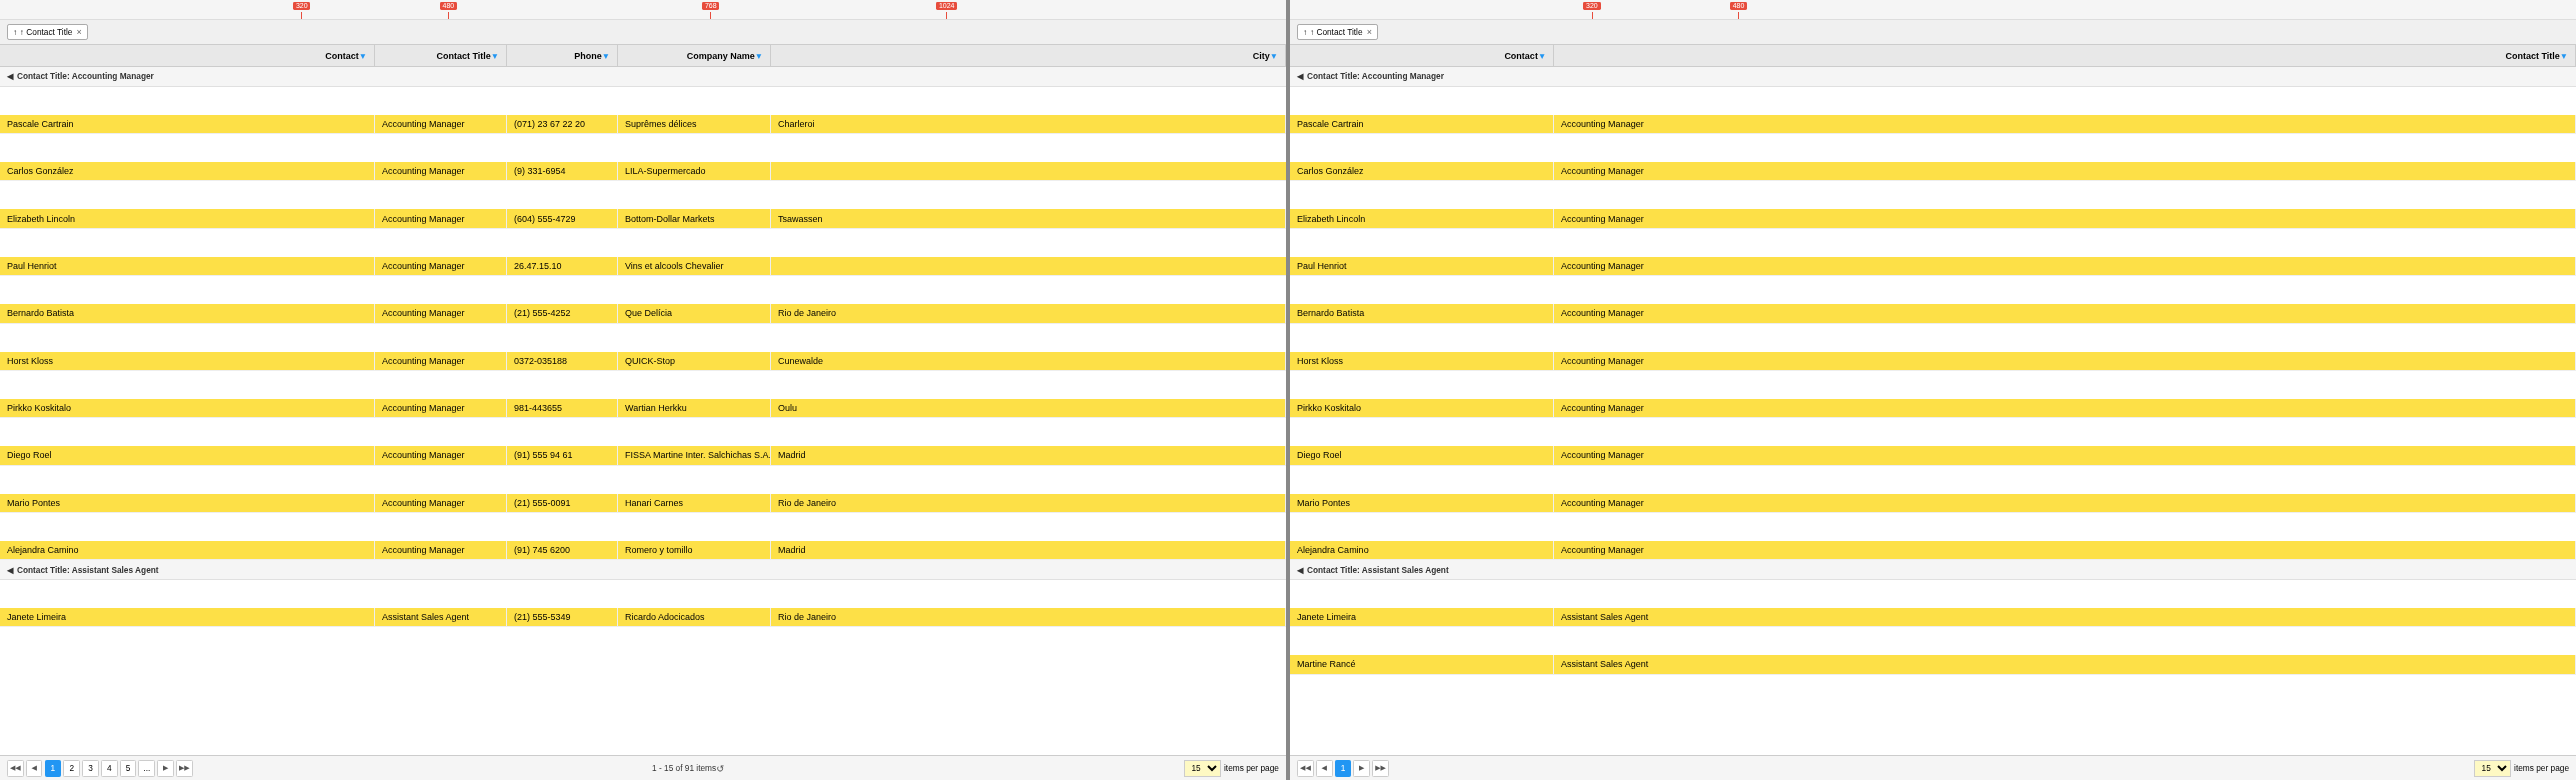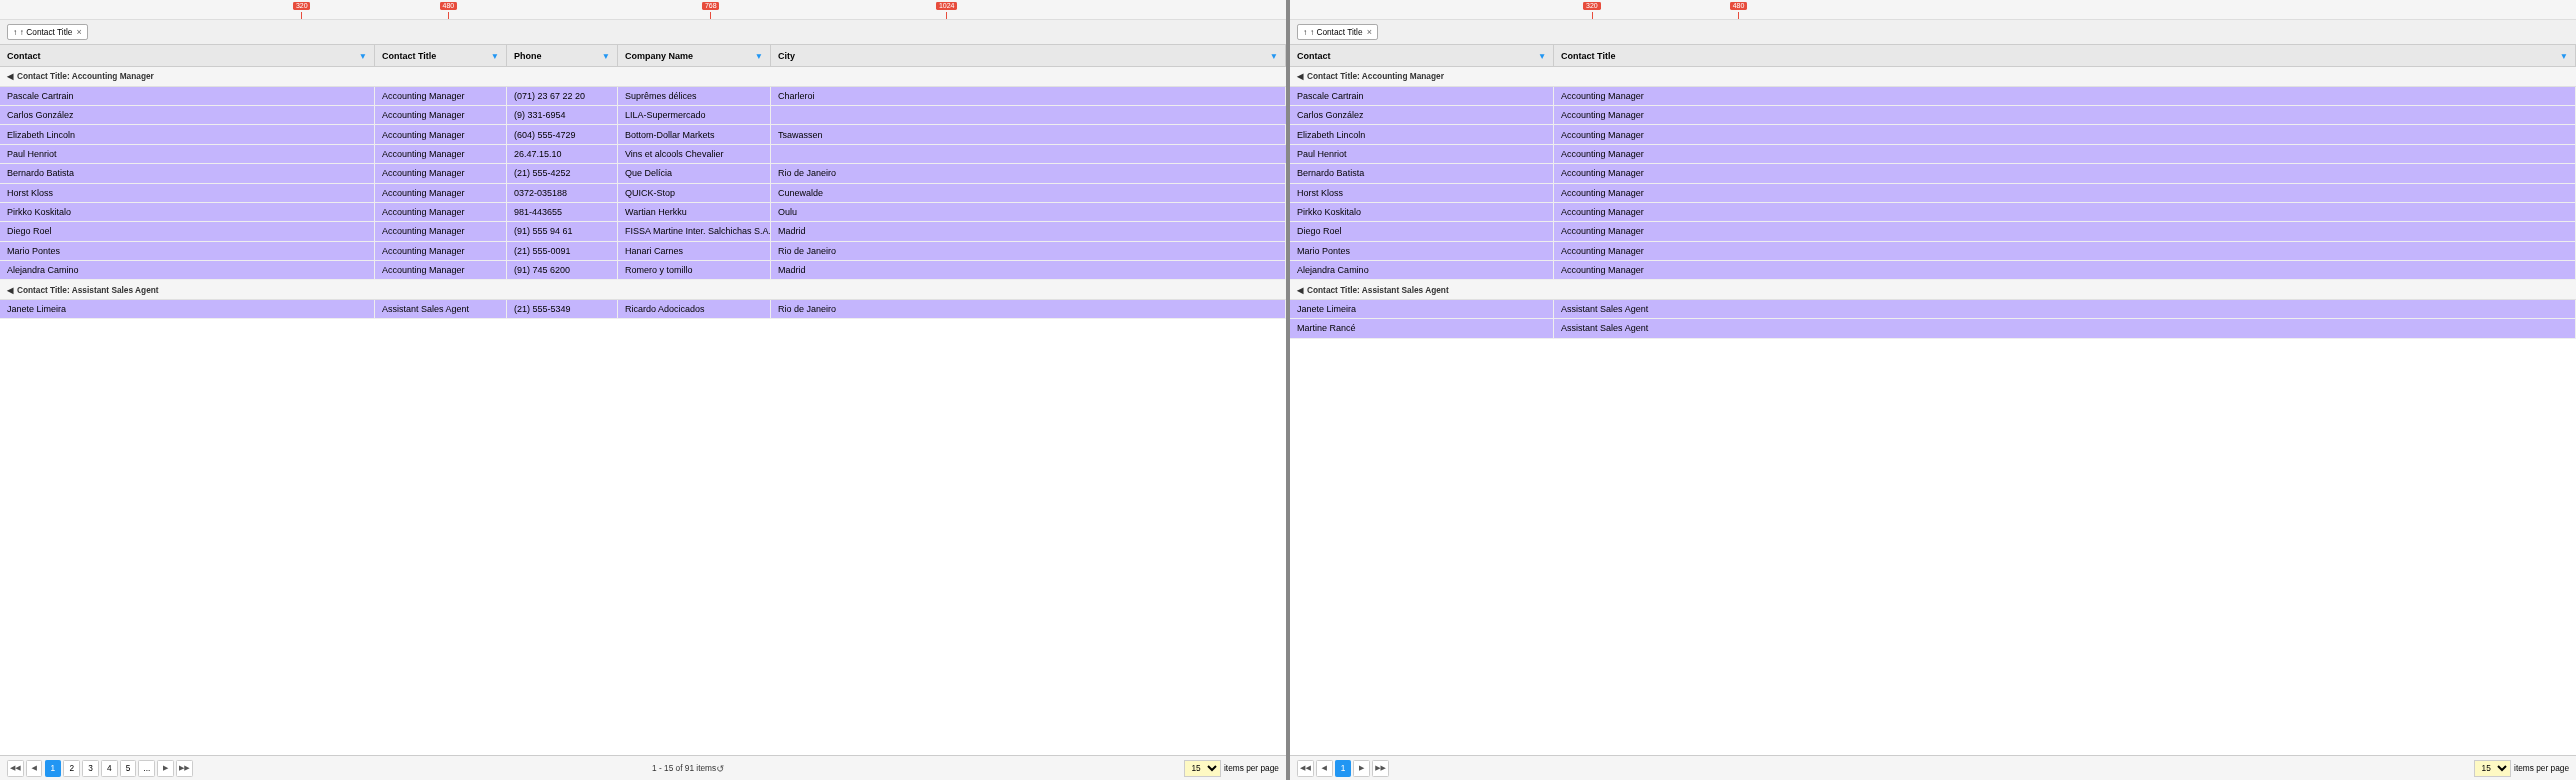--- a/index.html
+++ b/index.html
@@ -89,21 +89,21 @@
       background: #e8e8e8;
       border-bottom: 1.4px solid #ccc;
       font-weight: bold;
       font-size: 9px;
     }
 
     .grid-header-cell {
       padding: 5.6px 7px;
       display: flex;
       align-items: center;
-      justify-content: space-between;
+      justify-content: flex-end;
       border-right: 0.7px solid #ccc;
       user-select: none;
     }
 
     .grid-header-cell .filter-icon {
       color: #2196F3;
       font-size: 8.3px;
       cursor: pointer;
     }
 
@@ -121,21 +121,22 @@
       color: #333;
       border-bottom: 0.7px solid #e0e0e0;
       display: flex;
       align-items: center;
       gap: 3.5px;
     }
 
     .grid-row {
       display: flex;
       border-bottom: 0.7px solid #eee;
-      background: #c4b5fd;
+      background: #fde047;
+      margin-top: 28px;
     }
 
     .grid-cell {
       padding: 4.2px 7px;
       border-right: 0.7px solid #eee;
       display: flex;
       align-items: center;
       font-size: 9px;
       overflow: hidden;
       white-space: nowrap;

